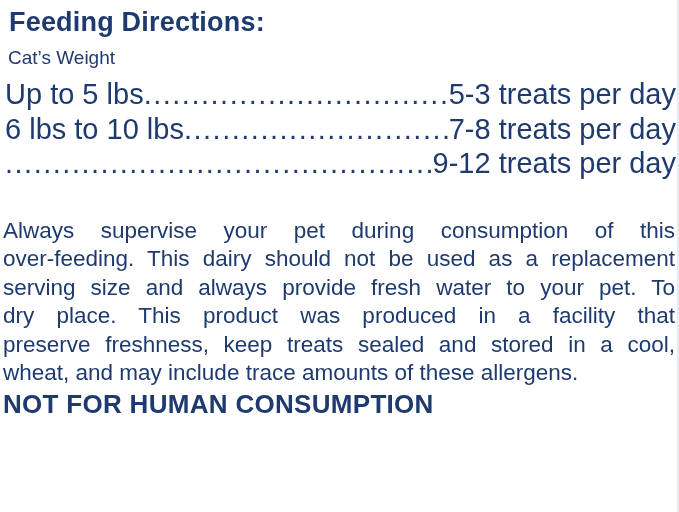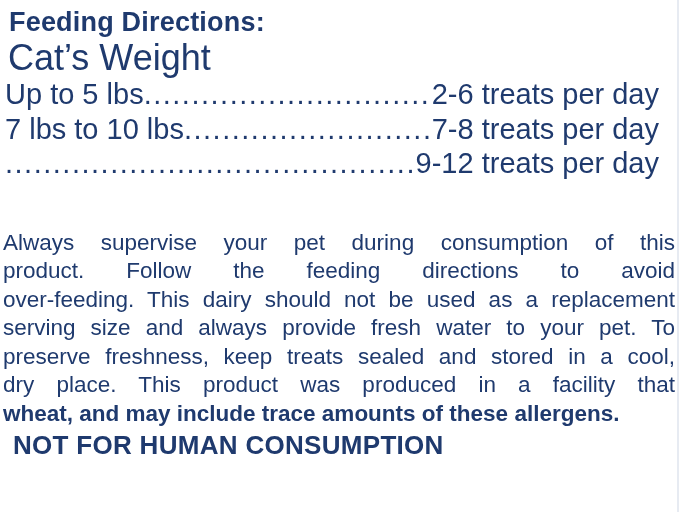--- a/index.html
+++ b/index.html
@@ -13,90 +13,88 @@
     background:var(--bg);
     color:var(--navy);
     font-family:"Liberation Sans", sans-serif;
   }
   .page{width:100%;height:100%;position:relative;}
   .heading{
     font-size:27px;font-weight:700;line-height:30px;
     padding:7px 0 0 9px;letter-spacing:0.2px;
   }
   .subheading{
-    font-size:36px;line-height:33px;padding:4px 0 0 8px;
+    font-size:19px;line-height:33px;padding:4px 0 0 8px;
   }
-  .table{padding:3px 20px 0 5px;}
+  .table{padding:3px 3px 0 5px;}
   .row{
     display:flex;align-items:baseline;
     font-size:29px;line-height:34.5px;
   }
   .row .w{white-space:nowrap;}
   .row .dots{
     flex:1;min-width:0;overflow:hidden;white-space:nowrap;
     letter-spacing:1.5px;
   }
   .row .a{white-space:nowrap;}
   .para{
-    margin-top:48px;padding:0 4px 0 3px;
+    margin-top:36px;padding:0 4px 0 3px;
     font-size:22.5px;line-height:28.6px;
   }
   .jline{
     text-align:justify;
     text-align-last:justify;
     -moz-text-align-last:justify;
     white-space:normal;
   }
   .jline.last{
     text-align-last:left;
-    font-weight:bold;
     -moz-text-align-last:left;
   }
   .warning{
     font-size:26px;font-weight:700;line-height:30px;
-    padding-left:13px;margin-top:1px;letter-spacing:0.3px;
+    padding-left:3px;margin-top:1px;letter-spacing:0.3px;
   }
   .edge{
     position:absolute;top:0;right:0;width:2px;height:100%;
     background:var(--edge);
   }
 </style>
 </head>
 <body>
 
 <div class="page">
 
   <div class="heading">Feeding Directions:</div>
 
   <div class="subheading">Cat’s Weight</div>
 
   <div class="table">
     <div class="row">
       <span class="w">Up to 5 lbs</span>
       <span class="dots">....................................................................................................</span>
-      <span class="a">2-6 treats per day</span>
+      <span class="a">5-3 treats per day</span>
     </div>
     <div class="row">
-      <span class="w">7 lbs to 10 lbs</span>
+      <span class="w">6 lbs to 10 lbs</span>
       <span class="dots">....................................................................................................</span>
       <span class="a">7-8 treats per day</span>
     </div>
     <div class="row">
       <span class="dots">....................................................................................................</span>
       <span class="a">9-12 treats per day</span>
     </div>
   </div>
 
   <div class="para">
     <div class="jline">Always supervise your pet during consumption of this</div>
-    <div class="jline">product. Follow the feeding directions to avoid</div>
     <div class="jline">over-feeding. This dairy should not be used as a replacement</div>
     <div class="jline">serving size and always provide fresh water to your pet. To</div>
+    <div class="jline">dry place. This product was produced in a facility that</div>
     <div class="jline">preserve freshness, keep treats sealed and stored in a cool,</div>
-    <div class="jline">dry place. This product was produced in a facility that</div>
     <div class="jline last">wheat, and may include trace amounts of these allergens.</div>
   </div>
 
   <div class="warning">NOT FOR HUMAN CONSUMPTION</div>
 
   <div class="edge"></div>
 
 </div>
 
 </body></html>

